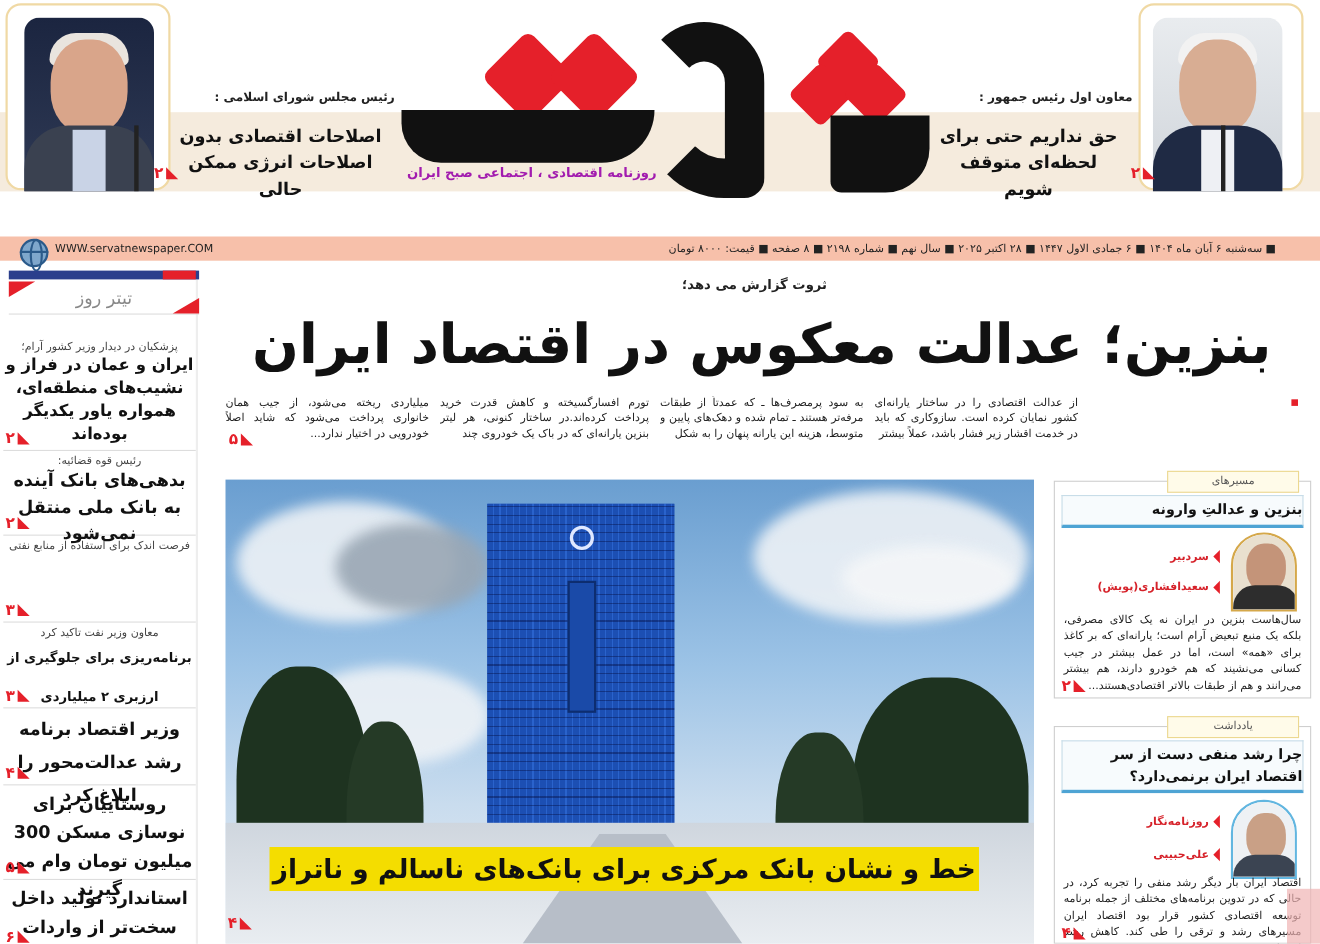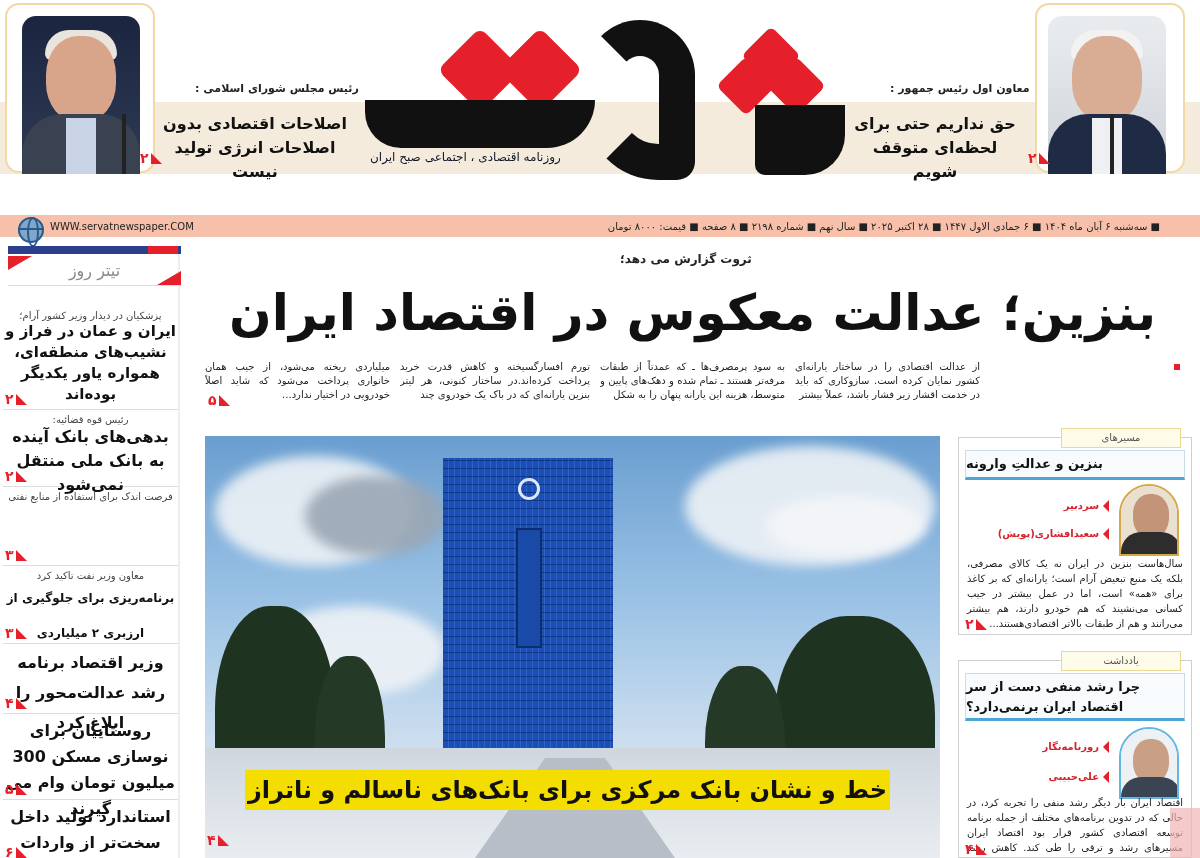--- a/index.html
+++ b/index.html
@@ -10,21 +10,21 @@
 .mast-band{left:0;top:102px;width:1200px;height:72px;background:#f5ebdd}
 .logo-wrap{left:355px;top:10px;width:500px;height:170px}
 .logo-red1{left:95px;top:30px;width:60px;height:60px;background:#e5202a;transform:rotate(45deg);border-radius:8px}
 .logo-red2{left:155px;top:30px;width:60px;height:60px;background:#e5202a;transform:rotate(45deg);border-radius:8px}
 .logo-red3{left:395px;top:25px;width:42px;height:42px;background:#e5202a;transform:rotate(45deg);border-radius:6px}
 .logo-red4{left:370px;top:55px;width:42px;height:42px;background:#e5202a;transform:rotate(45deg);border-radius:6px}
 .logo-red5{left:420px;top:55px;width:42px;height:42px;background:#e5202a;transform:rotate(45deg);border-radius:6px}
 .logo-black1{left:10px;top:90px;width:230px;height:48px;background:#111;border-radius:0 0 80px 60px}
 .logo-black2{left:230px;top:10px;width:110px;height:160px;border:36px solid #111;border-radius:60px 60px 20px 80px;border-left-color:transparent;border-top-color:#111}
 .logo-black3{left:400px;top:95px;width:90px;height:70px;background:#111;border-radius:0 0 40px 10px}
-.tagline{left:370px;top:150px;font-size:12px;font-weight:normal;color:#0f172a;white-space:nowrap;direction:rtl}
+.tagline{left:370px;top:150px;font-size:12px;font-weight:bold;color:#a21caf;white-space:nowrap;direction:rtl}
 .side-box{top:3px;width:150px;height:170px;border:2px solid #f0d9a4;border-radius:14px;background:#fff}
 .portrait{top:16px;width:118px;height:158px;border-radius:14px 14px 0 0;overflow:hidden}
 .p-bg{position:absolute;inset:0}
 .p-head{position:absolute;width:70px;height:86px;border-radius:45%;background:#d9a58a;left:24px;top:20px}
 .p-hair{position:absolute;width:72px;height:30px;border-radius:40px 40px 10px 10px;left:23px;top:14px}
 .p-suit{position:absolute;width:118px;height:60px;left:0;bottom:0;border-radius:40px 40px 0 0}
 .p-shirt{position:absolute;width:30px;height:56px;left:44px;bottom:0;background:#dfe3ea}
 .p-mic{position:absolute;width:4px;height:60px;background:#222;bottom:0}
 .kicker{font-size:11px;font-weight:bold;color:#222;white-space:nowrap}
 .headline-sm{font-size:16px;font-weight:bold;line-height:24px;text-align:center;color:#111}
@@ -62,21 +62,21 @@
 .tower-slot{position:absolute;left:73px;top:70px;width:26px;height:120px;border:2px solid #0d2d70;background:#1a4aa8;z-index:2}
 .tower-emblem{position:absolute;left:75px;top:20px;width:22px;height:22px;border:3px solid #dfe8ff;border-radius:50%;z-index:2}
 .tree{position:absolute;background:#1e3320;border-radius:45% 45% 10% 10%}
 .ground{position:absolute;left:0;bottom:0;width:735px;height:110px;background:linear-gradient(180deg,#cfd6de,#e9edf1)}
 .path{position:absolute;left:270px;bottom:0;width:200px;height:100px;background:#b7bec8;clip-path:polygon(35% 0,65% 0,100% 100%,0 100%)}
 .photo-caption{left:245px;top:770px;width:645px;height:40px;background:#f4dd00;text-align:center;font-size:24px;font-weight:900;line-height:40px;color:#111;white-space:nowrap;overflow:hidden}
 .photo-pg{left:207px;top:832px}
 
 .rbox{left:958px;width:234px;border:1px solid #cfcfcf;background:#fff}
 .rbox-tab{position:absolute;right:10px;top:-10px;width:120px;height:20px;background:#fffbe9;border:1px solid #ecd890;font-size:10px;text-align:center;line-height:18px;color:#555}
-.rbox-head{position:absolute;left:6px;right:6px;top:12px;border:1px solid #c8dde8;border-bottom:3px solid #4ea4d4;background:#f7fbfd;text-align:left;font-weight:bold;color:#111}
+.rbox-head{position:absolute;left:6px;right:6px;top:12px;border:1px solid #c8dde8;border-bottom:3px solid #4ea4d4;background:#f7fbfd;text-align:right;font-weight:bold;color:#111}
 .rbox-photo{position:absolute;right:12px;width:60px;height:72px;border-radius:30px 30px 0 0;overflow:hidden;border:2px solid #d5a84a}
 .rbox-role{position:absolute;color:#d6222a;font-size:10px;font-weight:bold;white-space:nowrap}
 .rbox-role::before{content:"";display:inline-block;width:0;height:0;border-left:6px solid #e5202a;border-top:6px solid transparent;border-bottom:6px solid transparent;margin-left:4px;vertical-align:middle;transform:scaleX(-1)}
 .rbox-text{position:absolute;left:8px;right:8px;font-size:10px;line-height:15px;text-align:justify;color:#222}
 .watermark{left:1170px;top:808px;width:30px;height:50px;background:#f0b4b4;opacity:.7}
 </style>
 </head>
 <body>
 
 <div class="abs mast-band"></div>
@@ -86,21 +86,21 @@
   <div class="p-bg" style="background:linear-gradient(180deg,#1b2540,#2f3a55)"></div>
   <div class="p-hair" style="background:#e9e4de"></div>
   <div class="p-head"></div>
   <div class="p-suit" style="background:#3a4150"></div>
   <div class="p-shirt" style="background:#c9d3e6"></div>
   <div class="p-mic" style="left:100px"></div>
 </div>
 <div class="abs kicker" style="left:195px;top:82px">رئیس مجلس شورای اسلامی :</div>
 <div class="abs headline-sm" style="left:155px;top:112px;width:200px">
   <div>اصلاحات اقتصادی بدون</div>
-  <div>اصلاحات انرژی تولید نیست</div>
+  <div>اصلاحات انرژی ممکن حالی</div>
 </div>
 <div class="abs pg" style="left:140px;top:150px">۲</div>
 
 <div class="abs logo-wrap">
   <div class="abs logo-red1"></div>
   <div class="abs logo-red2"></div>
   <div class="abs logo-red3"></div>
   <div class="abs logo-red4"></div>
   <div class="abs logo-red5"></div>
   <div class="abs logo-black1"></div>

